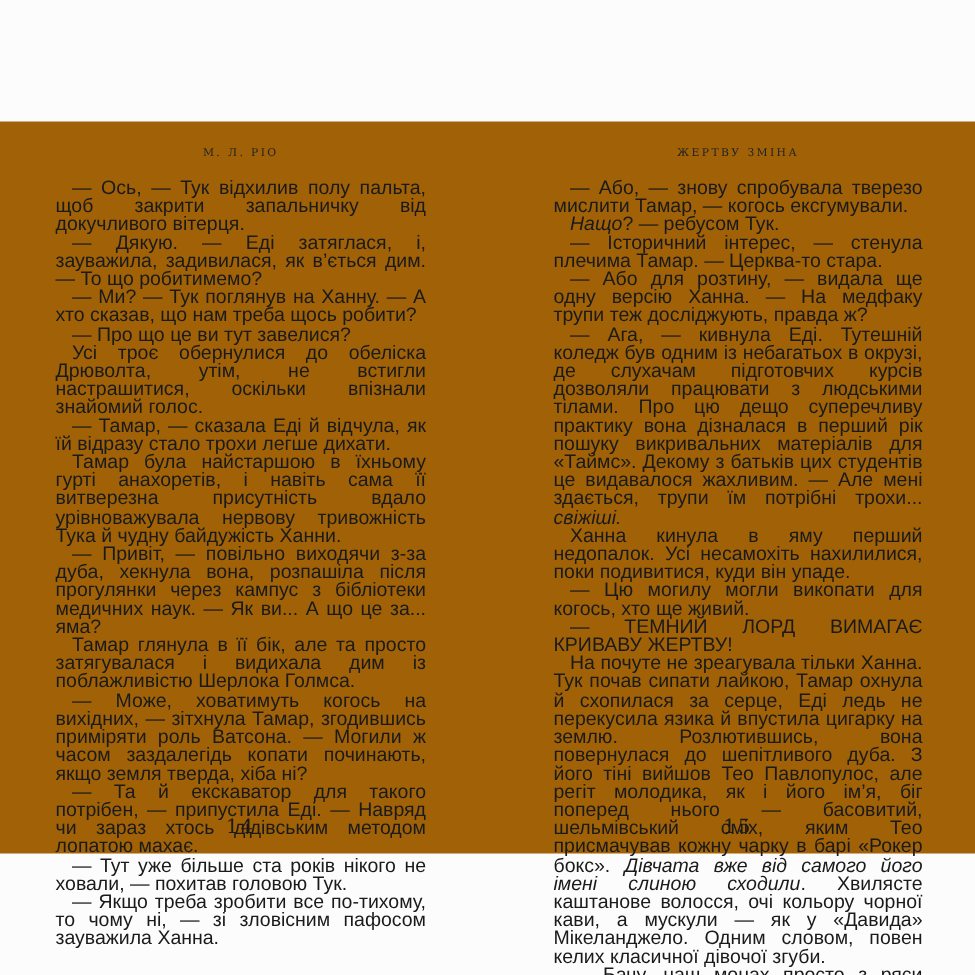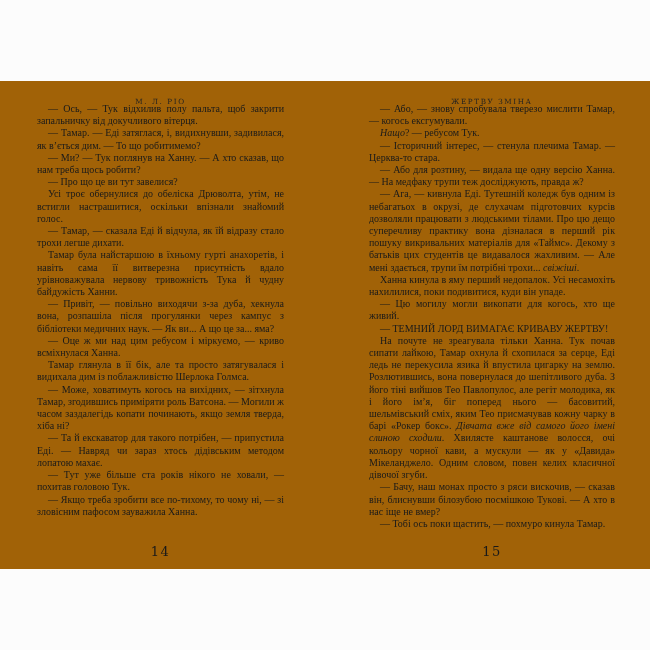--- a/index.html
+++ b/index.html
@@ -4,42 +4,41 @@
 <style>
   html, body { margin:0; padding:0; }
   body { width:650px; height:650px; background:#fcfcfc; position:relative; overflow:hidden;
          font-family: "DejaVu Serif", "Liberation Serif", serif; color:#1a1a1a; }
   .spread { position:absolute; left:0; top:81px; width:650px; height:488px; background:#a16207; }
   .page { position:absolute; top:0; height:488px; }
   .page.left { left:37px; width:247px; }
   .page.right { left:369px; width:246px; }
   .running-head { position:absolute; top:16px; left:0; right:0; text-align:center;
                   font-size:7.2px; letter-spacing:1.6px; font-weight:normal; color:#222; }
-  .body-text { position:absolute; top:22px; left:0; right:0; font-size:10px; line-height:12.2px;
-               text-align:justify; font-family:Liberation Serif, serif; }
+  .body-text { position:absolute; top:38px; left:0; right:0; font-size:13px; line-height:12.2px;
+               text-align:justify; font-family:Liberation Sans, sans-serif; }
   .body-text p { margin:0; text-indent:11px; hyphens:manual; }
   .page-number { position:absolute; top:463px; left:0; right:0; text-align:center; font-size:13px; letter-spacing:1.5px; }
   em { font-style:italic; }
 </style>
 </head>
 <body>
 
 <div class="spread">
   <div class="page left">
     <div class="running-head">М. Л. РІО</div>
     <div class="body-text">
       <p>— Ось, — Тук відхилив полу пальта, щоб закрити запальничку від докучливого вітерця.</p>
-      <p>— Тамар. — Еді затяглася, і, видихнувши, задивилася, як в’ється дим. — То що робитимемо?</p>
+      <p>— Дякую. — Еді затяглася, і, зауважила, задивилася, як в’ється дим. — То що робитимемо?</p>
       <p>— Ми? — Тук поглянув на Ханну. — А хто сказав, що нам треба щось робити?</p>
       <p>— Про що це ви тут завелися?</p>
       <p>Усі троє обернулися до обеліска Дрюволта, утім, не встигли настрашитися, оскільки впізнали знайомий голос.</p>
       <p>— Тамар, — сказала Еді й відчула, як їй відразу стало трохи легше дихати.</p>
       <p>Тамар була найстаршою в їхньому гурті анахоретів, і навіть сама її витверезна присутність вдало урівноважувала нервову тривожність Тука й чудну байдужість Ханни.</p>
       <p>— Привіт, — повільно виходячи з-за дуба, хекнула вона, розпашіла після прогулянки через кампус з бібліотеки медичних наук. — Як ви... А що це за... яма?</p>
-      <p>— Оце ж ми над цим ребусом і міркуємо, — криво всміхнулася Ханна.</p>
       <p>Тамар глянула в її бік, але та просто затягувалася і видихала дим із поблажливістю Шерлока Голмса.</p>
       <p>— Може, ховатимуть когось на вихідних, — зітхнула Тамар, згодившись приміряти роль Ватсона. — Могили ж часом заздалегідь копати починають, якщо земля тверда, хіба ні?</p>
       <p>— Та й екскаватор для такого потрібен, — припустила Еді. — Навряд чи зараз хтось дідівським методом лопатою махає.</p>
       <p>— Тут уже більше ста років нікого не ховали, — похитав головою Тук.</p>
       <p>— Якщо треба зробити все по-тихому, то чому ні, — зі зловісним пафосом зауважила Ханна.</p>
     </div>
     <div class="page-number">14</div>
   </div>
 
   <div class="page right">

